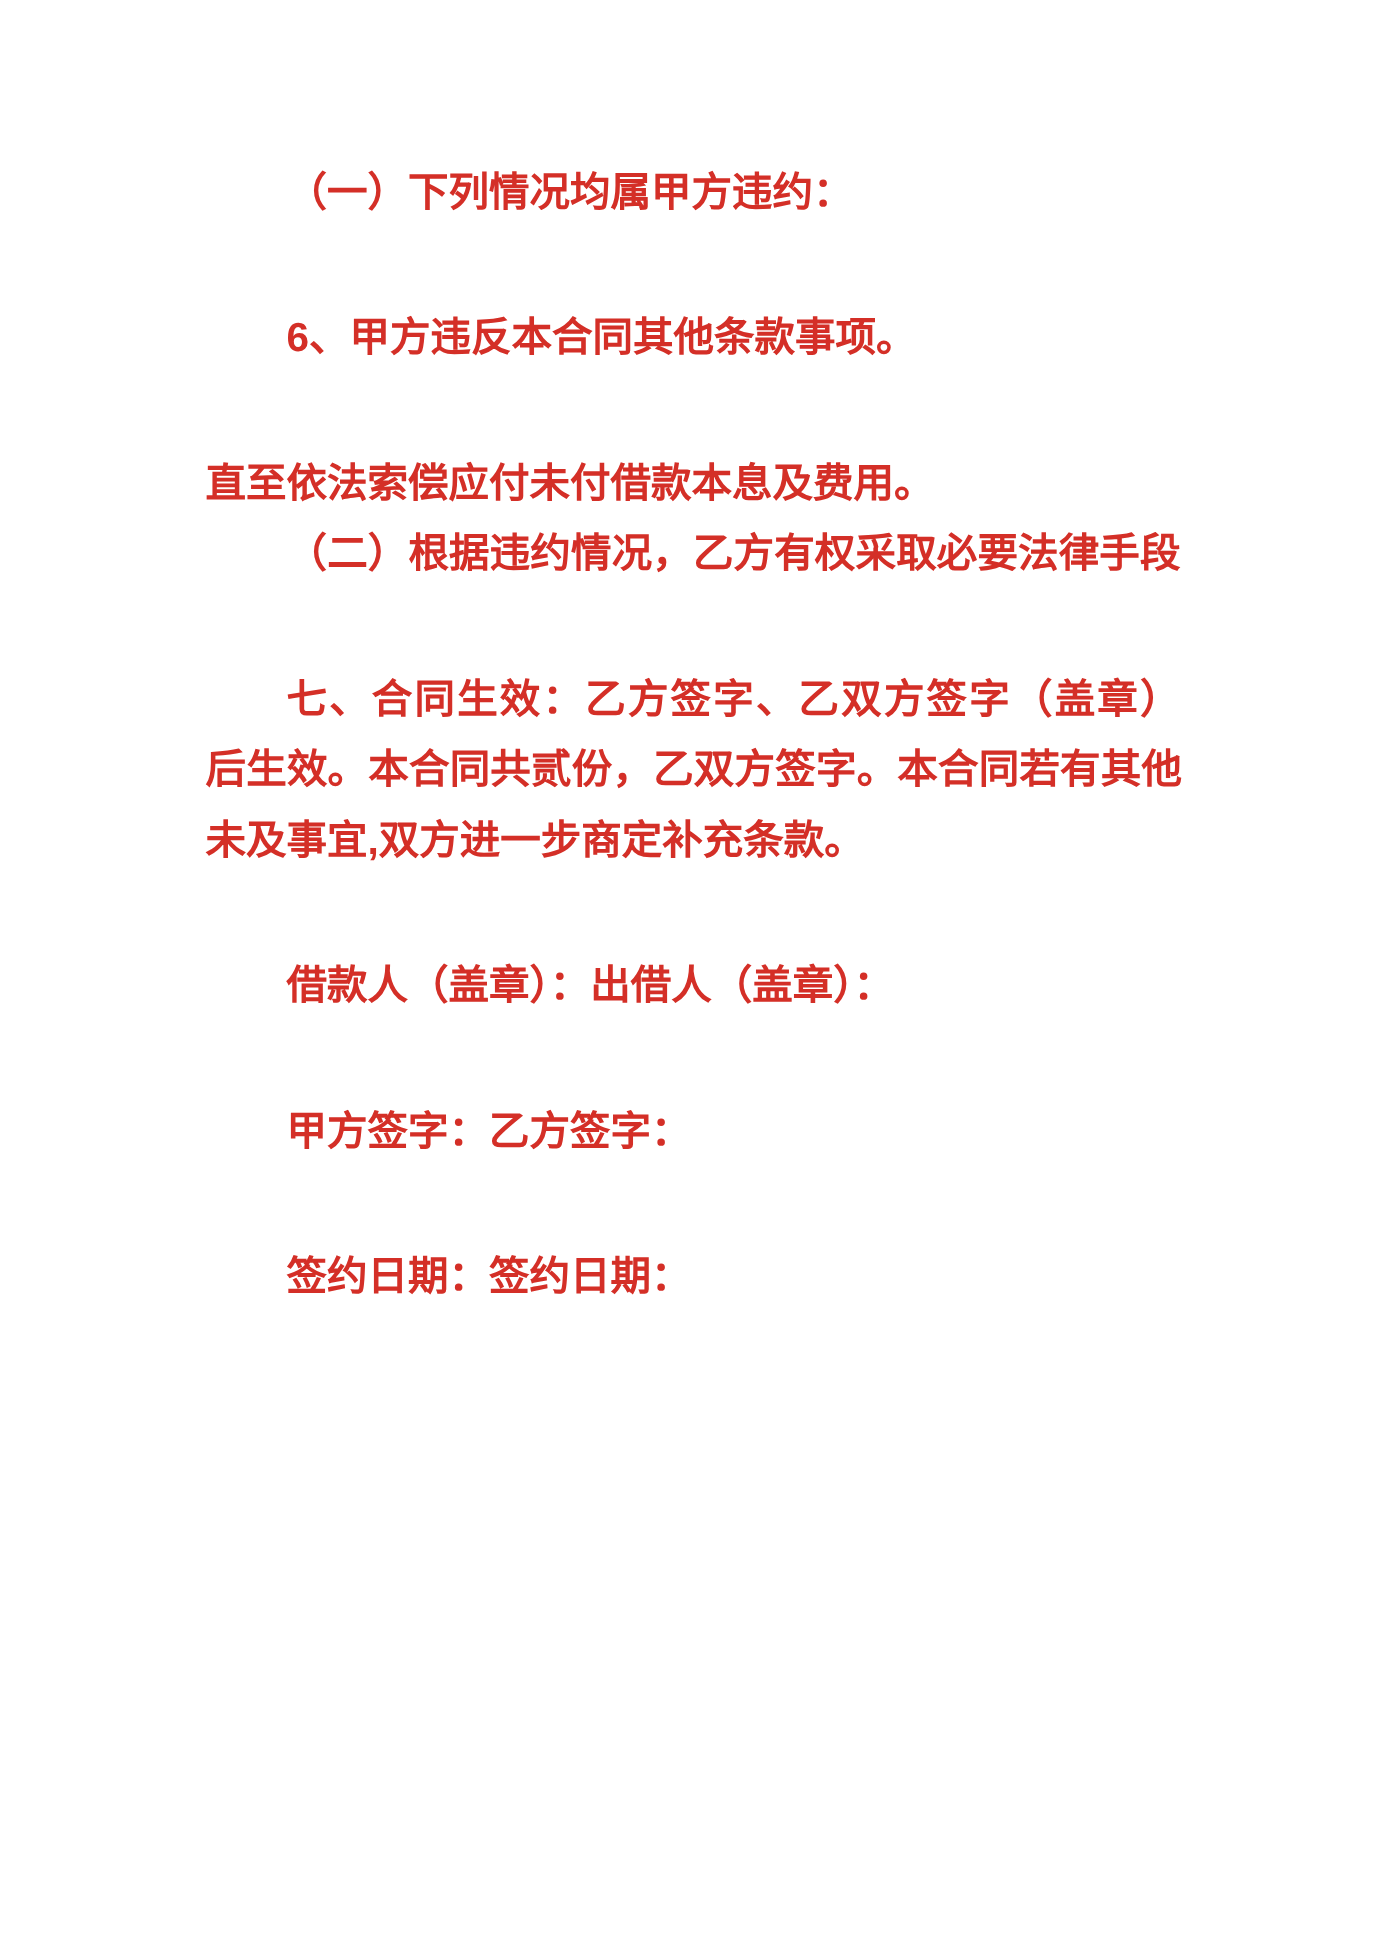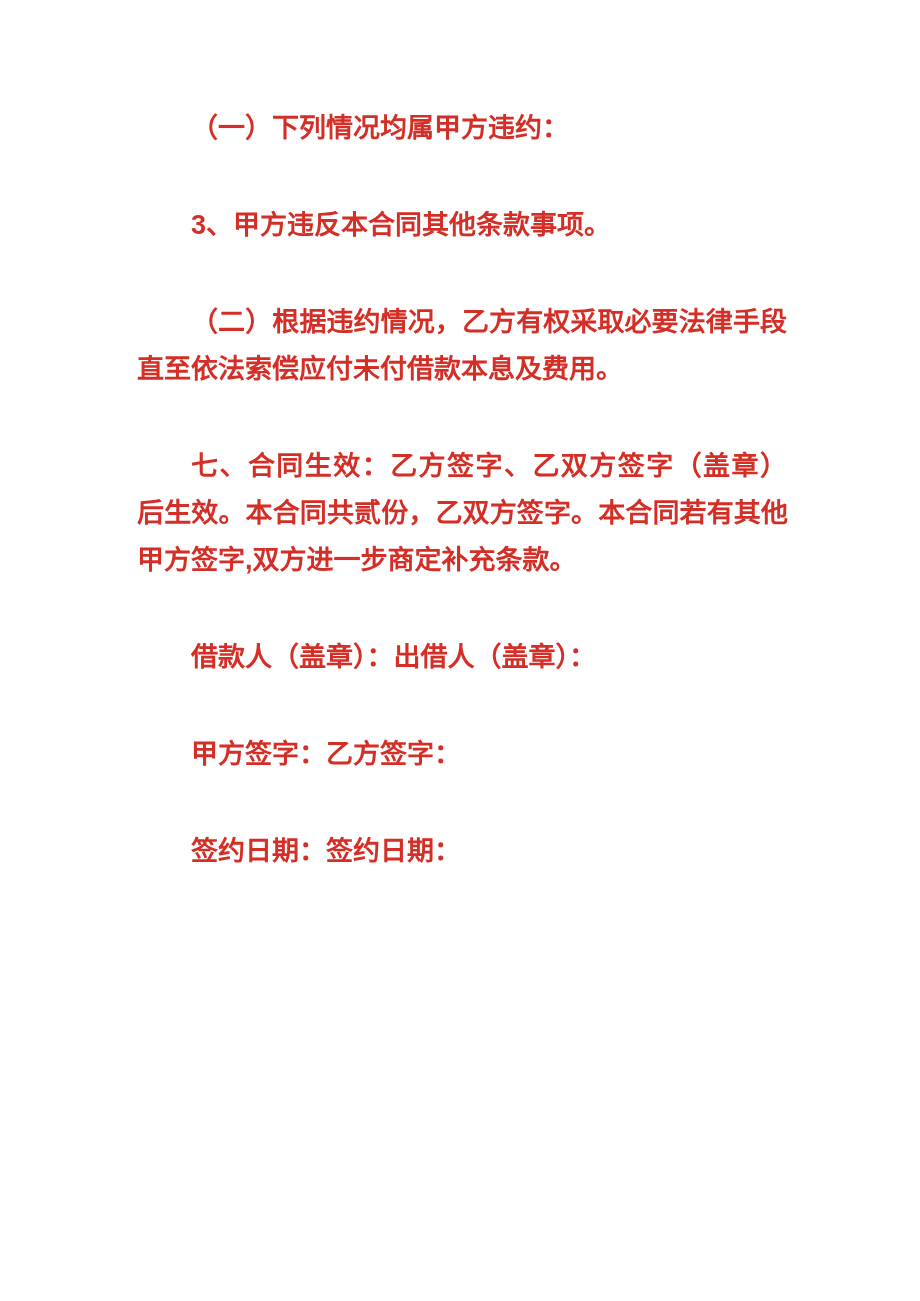--- a/index.html
+++ b/index.html
@@ -31,32 +31,32 @@
 <body>
 
 <div class="page" lang="zh-CN">
 
   <div class="para">
     <div class="line indent">（一）下列情况均属甲方违约：</div>
   </div>
 
 
   <div class="para">
-    <div class="line indent">3、甲方违反本合同其他条款事项。</div>
+    <div class="line indent">6、甲方违反本合同其他条款事项。</div>
   </div>
 
   <div class="para">
+    <div class="line">直至依法索偿应付未付借款本息及费用。</div>
     <div class="line indent stretch">（二）根据违约情况，乙方有权采取必要法律手段</div>
-    <div class="line">直至依法索偿应付未付借款本息及费用。</div>
   </div>
 
   <div class="para">
     <div class="line indent stretch">七、合同生效：乙方签字、乙双方签字（盖章）</div>
     <div class="line stretch tight">后生效。本合同共贰份，乙双方签字。本合同若有其他</div>
-    <div class="line">甲方签字,双方进一步商定补充条款。</div>
+    <div class="line">未及事宜,双方进一步商定补充条款。</div>
   </div>
 
   <div class="para">
     <div class="line indent">借款人（盖章）：出借人（盖章）：</div>
   </div>
 
   <div class="para">
     <div class="line indent">甲方签字：乙方签字：</div>
   </div>
 

